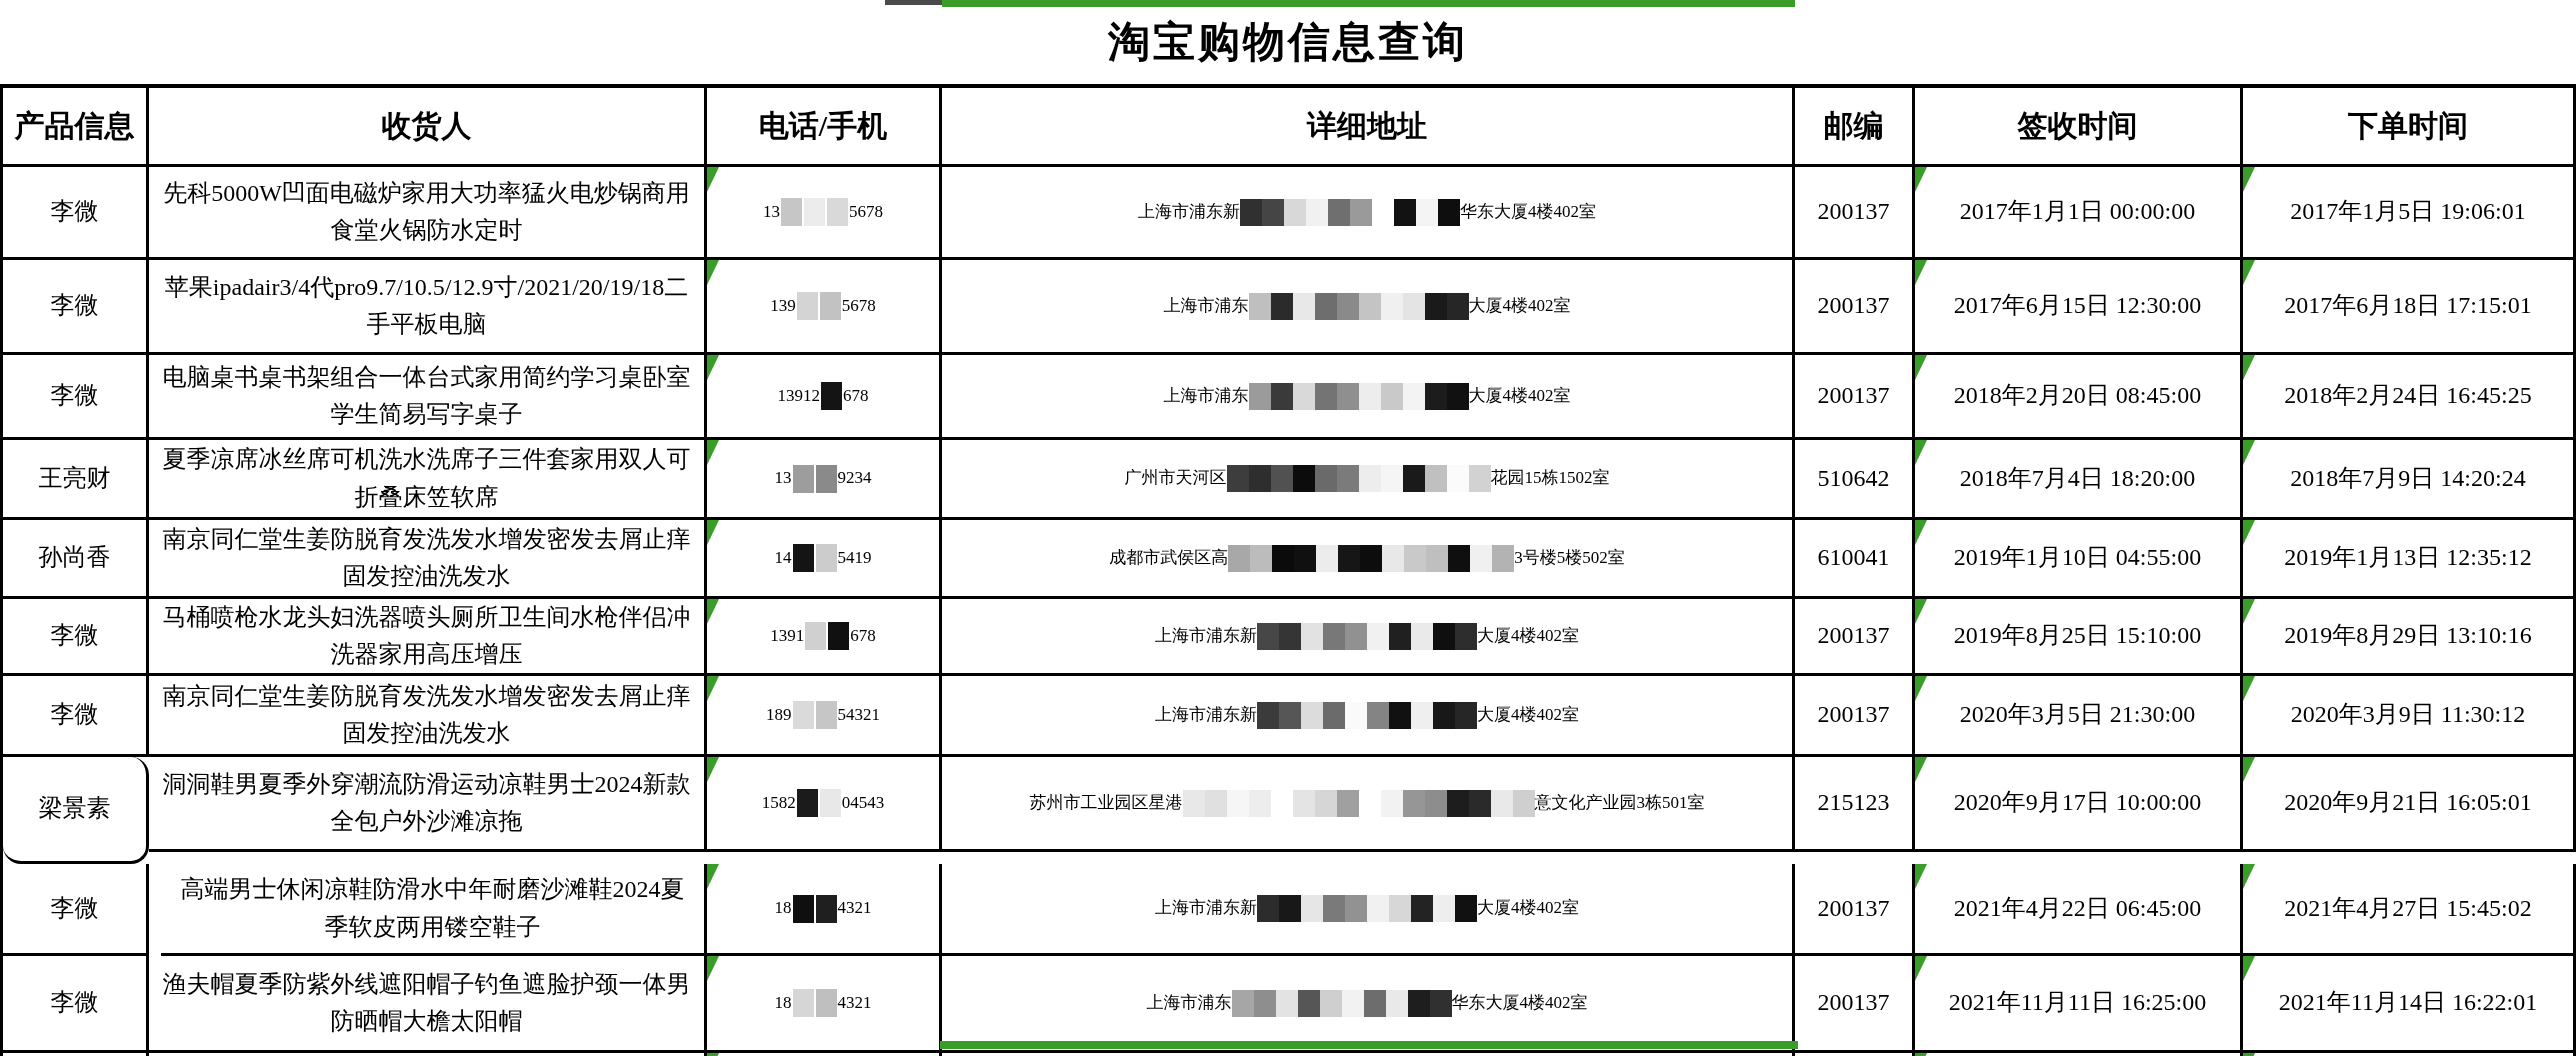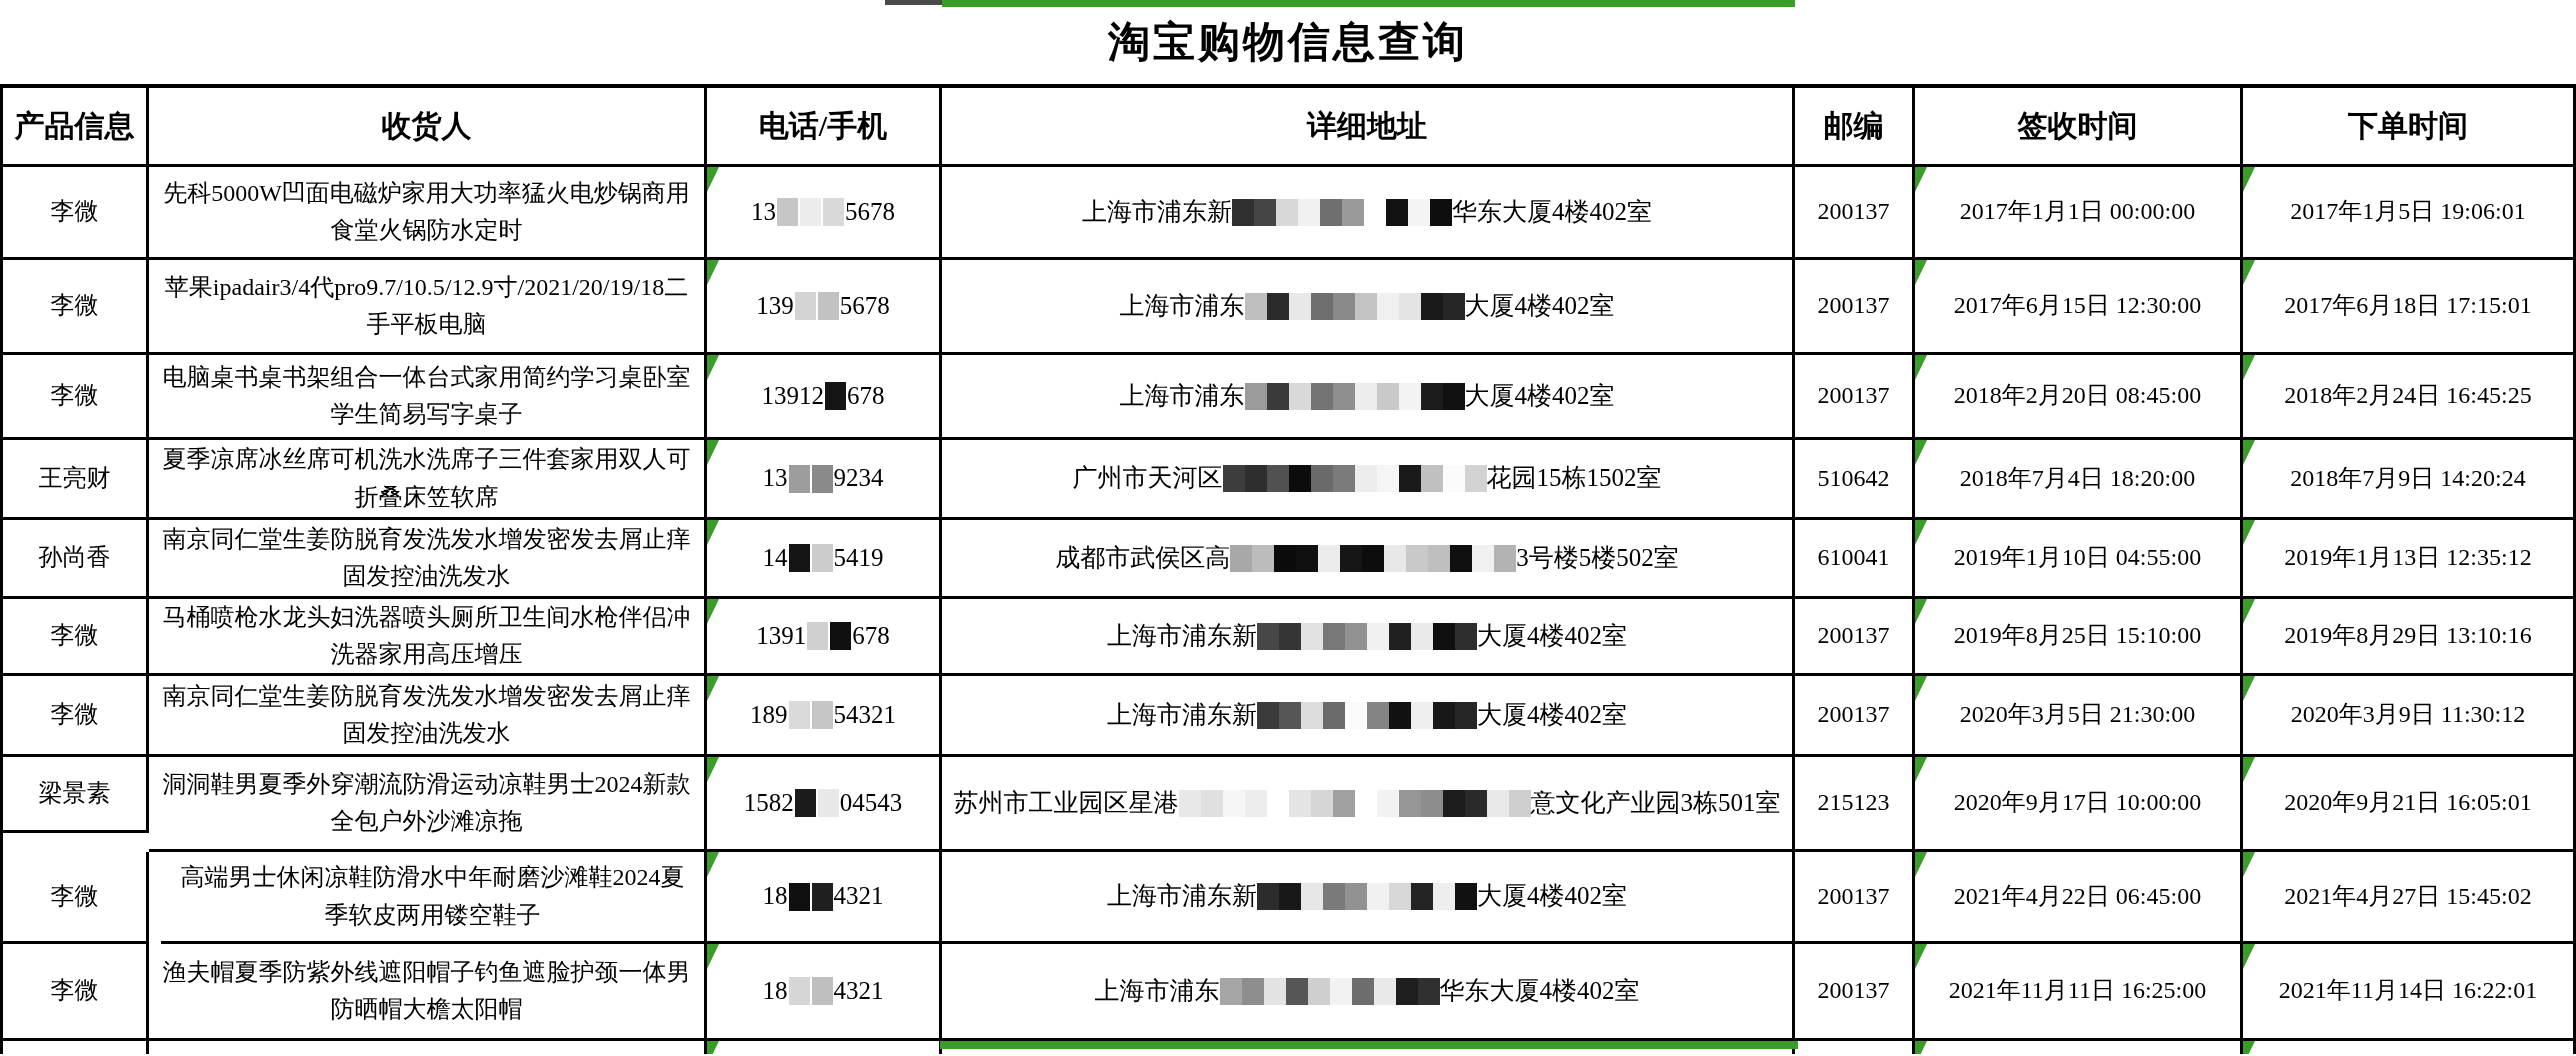--- a/index.html
+++ b/index.html
@@ -7,21 +7,21 @@
     font-family:"Liberation Serif","DejaVu Serif",serif;color:#000}
   .title{position:absolute;top:0;left:0;width:2576px;height:84px;display:flex;align-items:center;
     justify-content:center;font-size:42px;font-weight:bold;letter-spacing:3px}
   #grid{position:absolute;top:84px;left:0;width:2576px;background:#fff;
     border-top:4px solid #000;border-left:3px solid #000;display:grid;
     grid-template-columns:146px 558px 235px 853px 120px 328px 333px}
   .cell{border-right:3px solid #000;border-bottom:3px solid #000;position:relative;overflow:hidden;
     display:flex;align-items:center;justify-content:center;text-align:center;
     font-size:24px;line-height:1.55;padding:0 8px}
   .hdr{font-weight:bold;font-size:30px;height:79px}
-  .phone,.addr{font-size:25px;white-space:nowrap;padding:0 2px}
+  .phone,.addr{font-size:17px;white-space:nowrap;padding:0 2px}
   .pblk{display:inline-block;width:21px;height:28px;margin:0 1px;flex:none}
   .ablk{display:inline-block;width:22px;height:27px;flex:none}
   .tri{position:absolute;top:0;left:0;width:12px;height:25px;background:var(--green,#3a9d29);
     clip-path:polygon(0 0,100% 0,0 100%)}
   .partial{border-bottom:none !important;height:13px}
   .bar{position:absolute;background:var(--green,#3a9d29)}
   #bar-top{left:942px;top:0;width:853px;height:7px}
   #bar-bottom{left:940px;top:1041px;width:858px;height:8px}
   #notch{position:absolute;left:885px;top:0;width:57px;height:5px}
 </style>
@@ -302,21 +302,21 @@
       <span>200137</span>
     </div>
     <div class="cell" style="height: 81px;">
       <span class="tri"></span>
       <span>2020年3月5日 21:30:00</span>
     </div>
     <div class="cell" style="height: 81px;">
       <span class="tri"></span>
       <span>2020年3月9日 11:30:12</span>
     </div>
-    <div class="cell" style="height: 76px;">
+    <div class="cell" style="height: 107px; border-radius: 18px;">
       <span>梁景素</span>
     </div>
     <div class="cell" style="height: 95px;">
       <span>洞洞鞋男夏季外穿潮流防滑运动凉鞋男士2024新款全包户外沙滩凉拖</span>
     </div>
     <div class="cell phone" style="height: 95px;">
       <span class="tri"></span>
       <span>1582</span>
       <span class="pblk" style="background: rgb(27, 27, 27);"></span>
       <span class="pblk" style="background: rgb(232, 232, 232);"></span>

